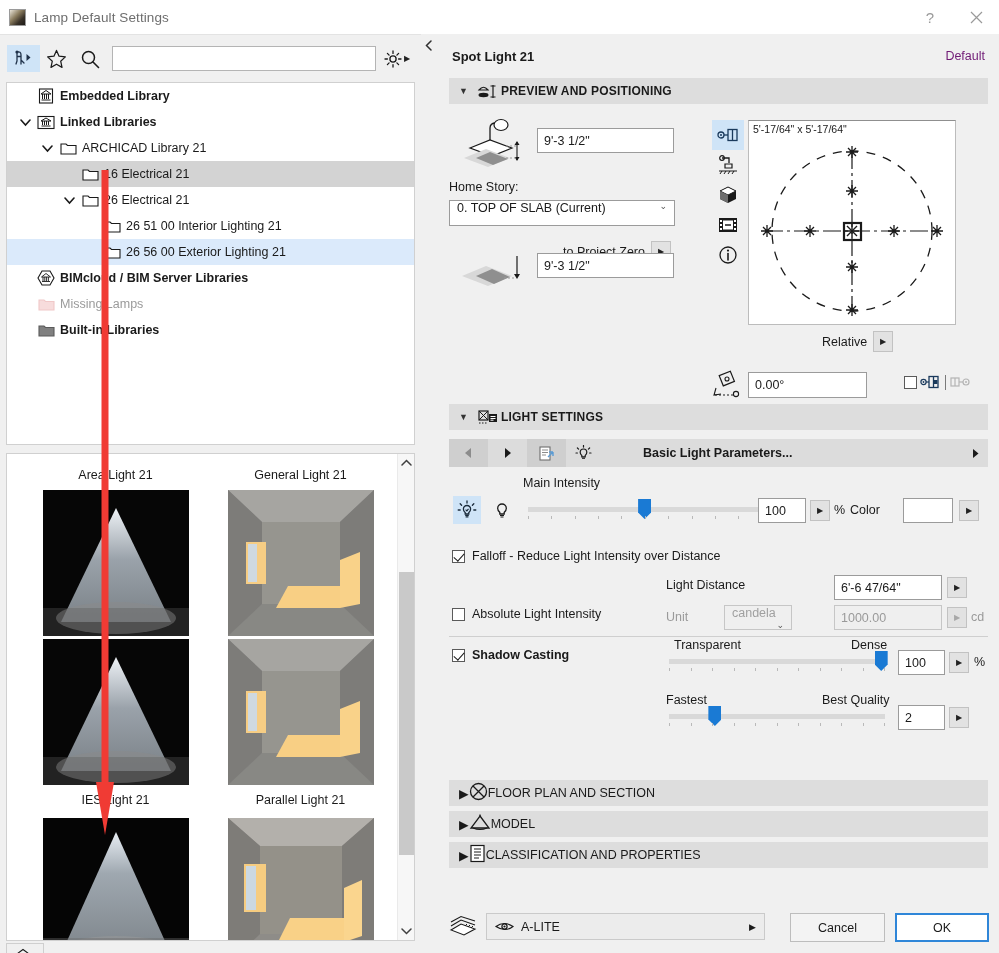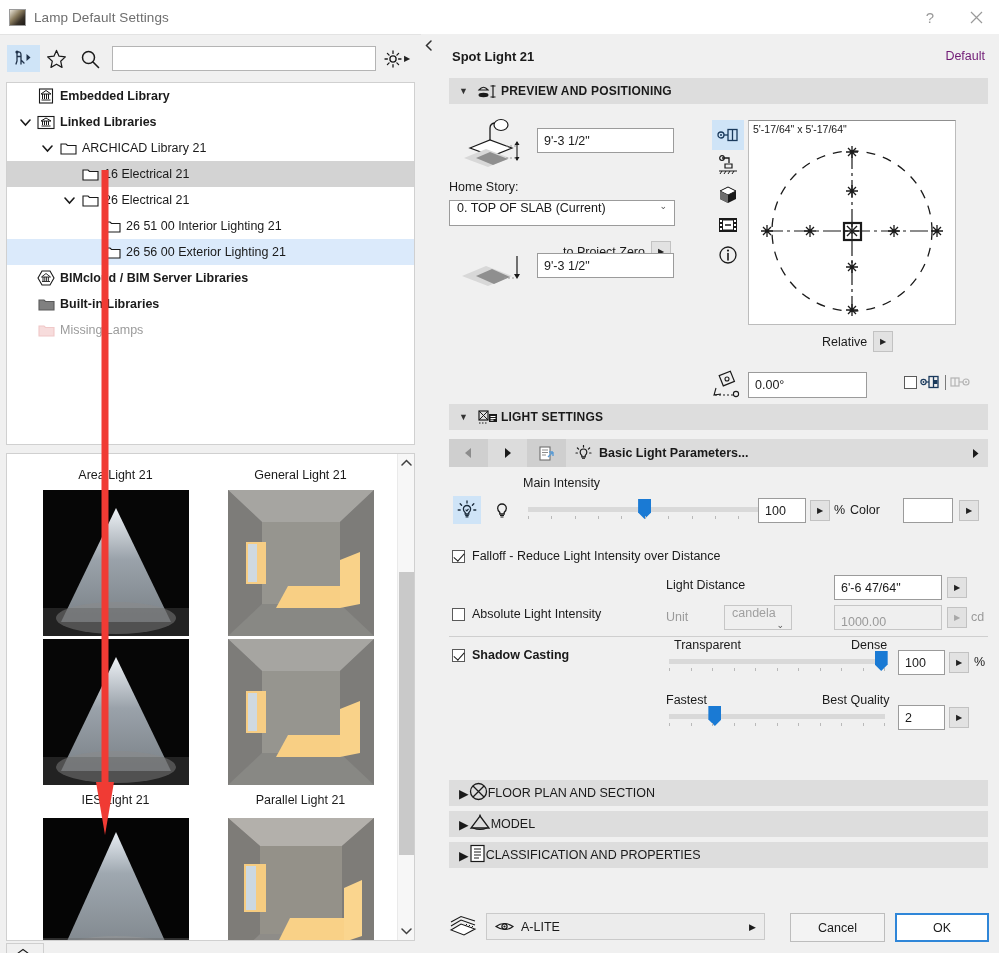--- a/index.html
+++ b/index.html
@@ -326,39 +326,39 @@
             <span style="width:8px;flex:none;"></span>
             <span class="tw"></span>
             <span class="tree-ico">
               <svg width="18" height="16" viewBox="0 0 18 16">
   <path d="M5 1 H13 L17 8 L13 15 H5 L1 8 Z" fill="#fff" stroke="#1a1a1a" stroke-width="1.1"></path>
   <path d="M5 11.5 h8 M6 7 v4 M7.8 7 v4 M9.6 7 v4 M11.4 7 v4 M4.5 7 h9 L9 3.5 Z" fill="none" stroke="#1a1a1a" stroke-width=".9"></path>
               </svg>
             </span>
             <span>BIMcloud / BIM Server Libraries</span>
           </div>
+          <div class="tree-row muted">
+            <span style="width:8px;flex:none;"></span>
+            <span class="tw"></span>
+            <span class="tree-ico">
+              <svg width="17" height="14" viewBox="0 0 17 14">
+  <path d="M1 3 L1 13 L16 13 L16 4.5 L7.5 4.5 L6 3 Z" fill="#f7dcdc" stroke="#f0c8c8" stroke-width="1.1"></path>
+              </svg>
+            </span>
+            <span>Missing Lamps</span>
+          </div>
           <div class="tree-row bold">
             <span style="width:8px;flex:none;"></span>
             <span class="tw"></span>
             <span class="tree-ico">
               <svg width="17" height="14" viewBox="0 0 17 14">
   <path d="M1 3 L1 13 L16 13 L16 4.5 L7.5 4.5 L6 3 Z" fill="#808080" stroke="#5a5a5a" stroke-width="1.1"></path>
               </svg>
             </span>
             <span>Built-in Libraries</span>
-          </div>
-          <div class="tree-row muted">
-            <span style="width:8px;flex:none;"></span>
-            <span class="tw"></span>
-            <span class="tree-ico">
-              <svg width="17" height="14" viewBox="0 0 17 14">
-  <path d="M1 3 L1 13 L16 13 L16 4.5 L7.5 4.5 L6 3 Z" fill="#f7dcdc" stroke="#f0c8c8" stroke-width="1.1"></path>
-              </svg>
-            </span>
-            <span>Missing Lamps</span>
           </div>
         </div>
     </div>
 
     <div class="thumb-panel">
       <div class="thumb-scroll-area">
         <div class="thumb-grid" id="thumb-grid">
             <div class="thumb-cell">
               <div class="thumb-cap">
                 <span>Area Light 21</span>
@@ -727,21 +727,21 @@
           </svg>
         </div>
         <div style="flex:1;display:flex;align-items:center;padding-left:9px;gap:7px;">
           <svg width="17" height="16" viewBox="0 0 17 16">
             <path d="M8.5 4 a3.3 3.3 0 0 1 3.3 3.3 q0 2.1 -1.6 3.2 v1.3 h-3.4 v-1.3 q-1.6 -1.1 -1.6 -3.2 A3.3 3.3 0 0 1 8.5 4 Z" fill="none" stroke="#1a1a1a" stroke-width="1.2"></path>
             <path d="M7 13.2 h3" stroke="#1a1a1a" stroke-width="1.2"></path>
             <g stroke="#1a1a1a" stroke-width="1.2" stroke-linecap="round">
               <path d="M8.5 0.5 v1.6 M2.4 3 l1.2 1.1 M14.6 3 l-1.2 1.1 M1 8 h1.4 M14.6 8 H16"></path>
             </g>
           </svg>
-          <span style="font-weight:bold;font-size:12.5px;">Basic Light Parameters...</span>
+          <span style="font-weight:bold;font-size:12.5px;margin-left:44px;">Basic Light Parameters...</span>
         </div>
         <div style="width:26px;display:flex;align-items:center;justify-content:center;">
           <svg width="9" height="11" viewBox="0 0 9 11">
             <path d="M2 1 L7.5 5.5 L2 10 Z" fill="#1a1a1a"></path>
           </svg>
         </div>
       </div>
 
       <div class="lbl" style="position:absolute;left:85px;top:46px;">Main Intensity</div>
 
@@ -804,21 +804,21 @@
 
       <div style="position:absolute;left:14px;top:177px;display:flex;align-items:center;gap:7px;">
         <span class="chk"></span>
         <span class="lbl">Absolute Light Intensity</span>
       </div>
       <span class="lbl" style="position:absolute;left:228px;top:180px;color:#9a9a9a;">Unit</span>
       <div class="sel-box dis" style="position:absolute;left:286px;top:175px;width:68px;height:25px;flex-direction:column;">
         <span>candela</span>
         <span class="chev">⌄</span>
       </div>
-      <div class="fld dis" style="position:absolute;left:396px;top:175px;width:108px;align-items:flex-end;">
+      <div class="fld dis" style="position:absolute;left:396px;top:175px;width:108px;">
         <span>1000.00</span>
       </div>
       <span class="spin dis" style="position:absolute;left:509px;top:177px;">▶</span>
       <span class="lbl" style="position:absolute;left:533px;top:180px;color:#9a9a9a;">cd</span>
 
       <div style="position:absolute;left:11px;top:206px;width:539px;height:1px;background:#cfcfcf;"></div>
 
       <div style="position:absolute;left:14px;top:218px;display:flex;align-items:center;gap:7px;">
         <span class="chk on"></span>
         <span class="lbl" style="font-weight:bold;">Shadow Casting</span>

